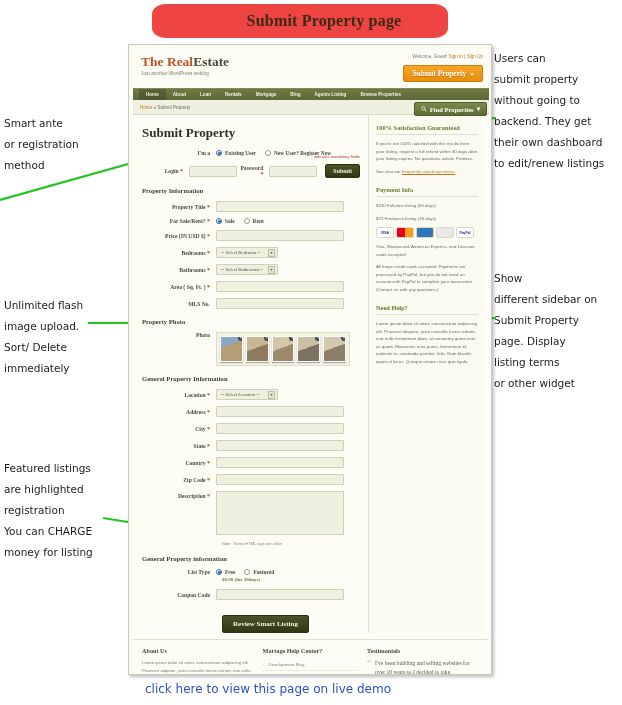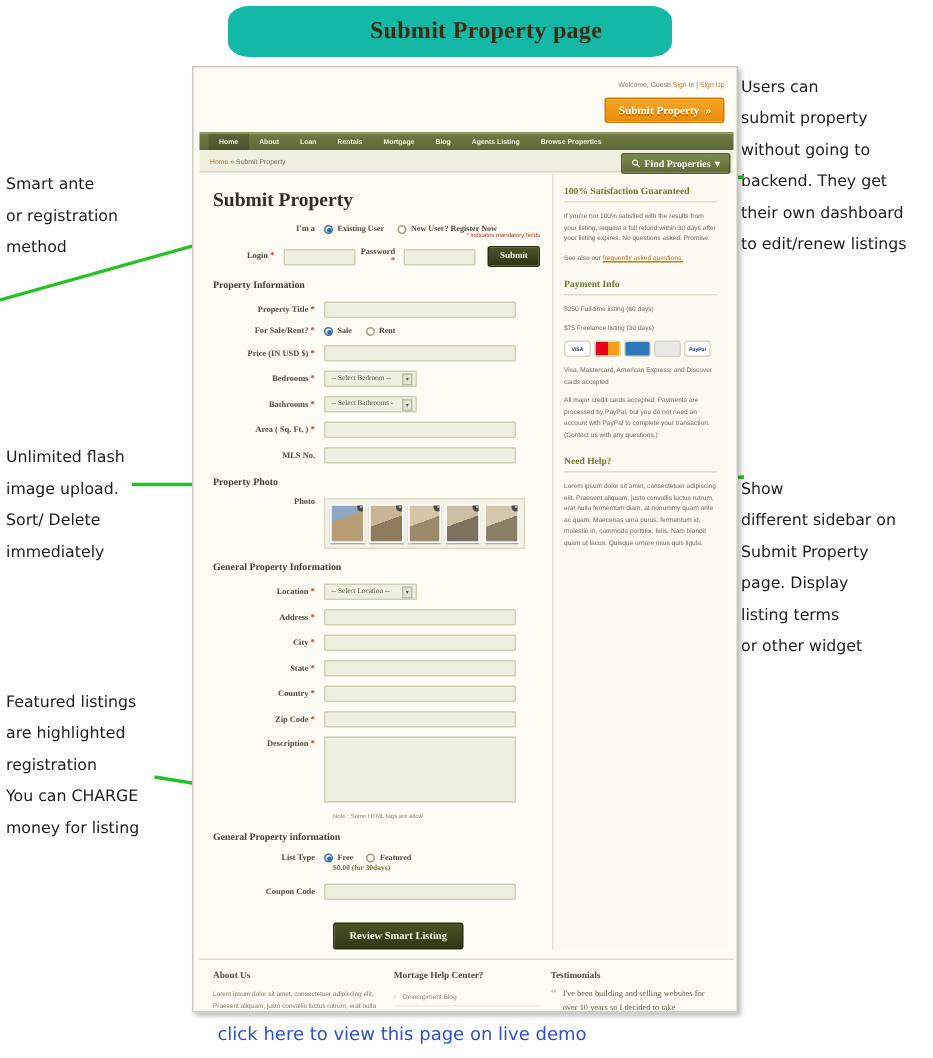--- a/index.html
+++ b/index.html
@@ -8,21 +8,21 @@
     width:622px; height:705px;
     background:#ffffff;
     font-family:"Liberation Sans", sans-serif;
     position:relative;
     overflow:hidden;
   }
 
   
   #banner {
     position:absolute; left:152px; top:4px; width:296px; height:34px;
-    background:#14b8a6;
+    background:#ef4444;
     border-radius:14px/10px;
     display:flex; align-items:center; justify-content:center;padding-left:48px;
   }
   #banner-text {
     font-family:"Liberation Serif", serif;
     font-size:16px; color:#3b2b12; font-weight:700;
     letter-spacing:.2px;
   }
 
   
@@ -31,21 +31,21 @@
     font-family:"DejaVu Sans", sans-serif;
     font-size:10.5px;
     color:#1c1c1c;
     line-height:21px;
     white-space:pre-line;
   }
   #anno-login   { left:4px;  top:113px; width:120px; }
   #anno-flash   { left:4px;  top:295px; width:124px; }
   #anno-feature { left:4px;  top:458px; width:130px; }
   #anno-users   { left:494px; top:48px;  width:141px; }
-  #anno-sidebar { left:494px; top:268px; width:128px;margin-top:48px; }
+  #anno-sidebar { left:494px; top:268px; width:128px; }
 
   .arrow { position:absolute; }
 
   
   #caption {
     position:absolute; left:0; top:682px; width:536px;
     text-align:center;
     font-family:"DejaVu Sans", sans-serif;
     font-size:12px; color:#2c4fcf;
   }
@@ -264,20 +264,26 @@
   <line x1="88" y1="283" x2="196" y2="283" stroke="#22c322" stroke-width="2.2"></line>
   <line x1="103" y1="478" x2="196" y2="493" stroke="#22c322" stroke-width="2.2"></line>
   <line x1="296" y1="96" x2="496" y2="78" stroke="#22c322" stroke-width="2.2"></line>
   <line x1="300" y1="290" x2="496" y2="278" stroke="#22c322" stroke-width="2.2"></line>
 </svg>
 
 <div id="site">
  <div id="site-inner">
 
   <div id="site-header">
+    <div id="logo">
+      <div class="l1">
+        <span class="o">The Real</span><span class="d">Estate</span>
+      </div>
+      <div class="l2">Just another WordPress weblog</div>
+    </div>
     <div id="welcome">
       <span>Welcome, Guest!</span>
       <a href="#">Sign In</a>
       <span>|</span>
       <a href="#">Sign Up</a>
     </div>
     <div id="submit-btn">
       <span>Submit Property</span>
       <span>»</span>
     </div>

